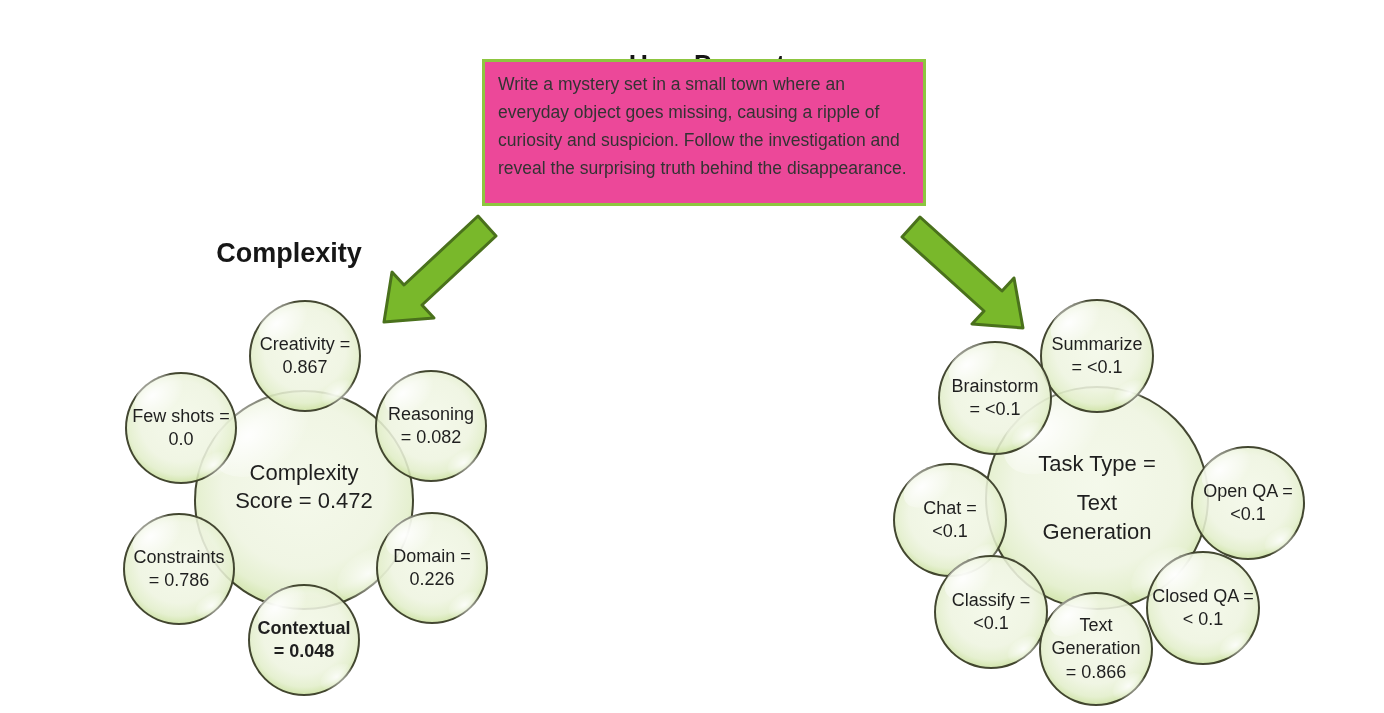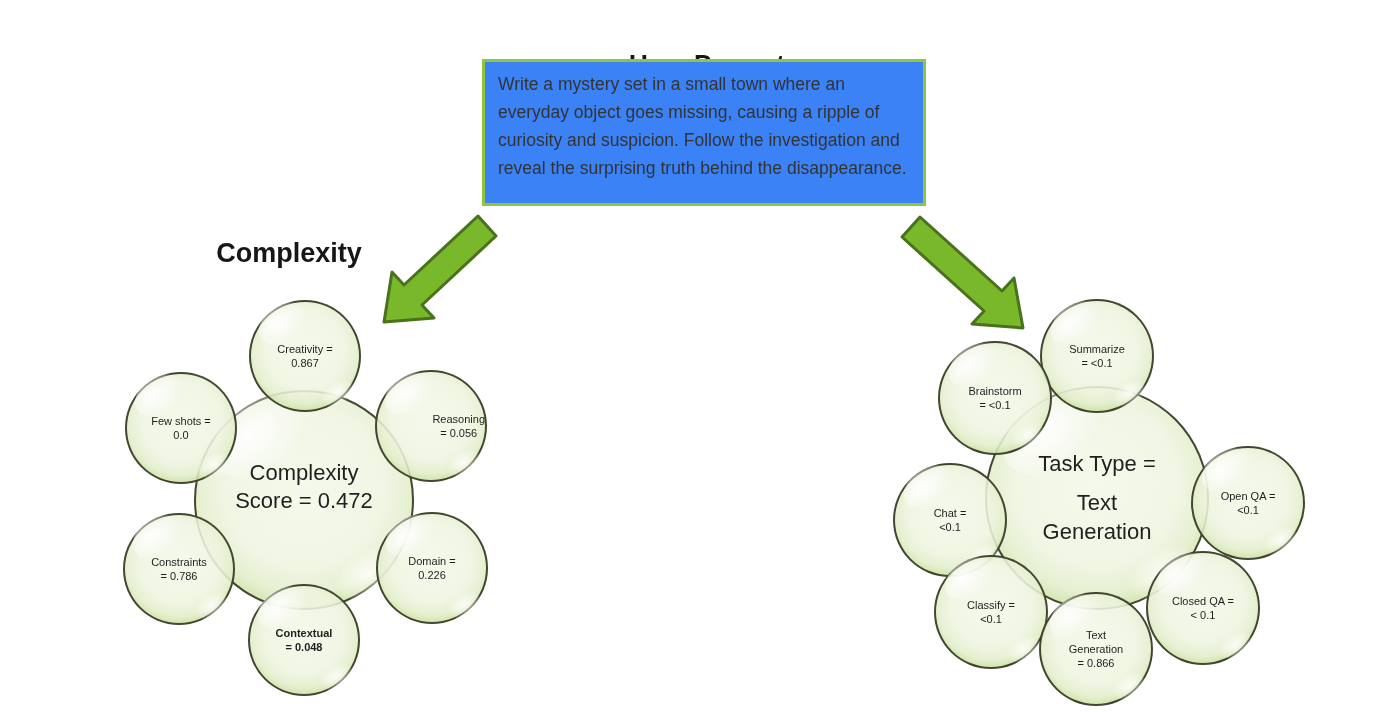--- a/index.html
+++ b/index.html
@@ -14,21 +14,21 @@
   body{font-family:"Liberation Sans","DejaVu Sans",sans-serif;}
   .canvas{
     position:relative;width:1384px;height:713px;background:#ffffff;overflow:hidden;
   }
   .page-title{
     position:absolute;left:707px;top:20px;transform:translateX(-50%);
     font-size:26px;font-weight:bold;color:#161616;white-space:nowrap;margin-top:29px;
   }
   .prompt-box{
     position:absolute;left:482px;top:59px;width:444px;height:147px;
-    border:3px solid var(--box-border,#8dc63f);background:#3b82f6;
+    border:3px solid var(--box-border,#8dc63f);background:#ec4899;
     padding:8px 12px 8px 13px;
   }
   .prompt-text{
     font-size:17.5px;line-height:28px;color:#333333;
   }
   .section-title{
     position:absolute;transform:translateX(-50%);
     font-size:27px;font-weight:bold;color:#161616;white-space:nowrap;
   }
   .arrow{position:absolute;overflow:visible;}
@@ -54,21 +54,21 @@
     border-radius:50%;transform:rotate(-34deg);
     background:radial-gradient(ellipse at 40% 40%,rgba(255,255,255,0.95) 0%,rgba(255,255,255,0.3) 55%,rgba(255,255,255,0) 75%);
   }
   .bubble::after{ 
     content:"";position:absolute;right:4%;bottom:6%;width:32%;height:20%;
     border-radius:50%;transform:rotate(-32deg);
     background:radial-gradient(ellipse at center,rgba(255,255,255,0.85) 0%,rgba(255,255,255,0.22) 58%,rgba(255,255,255,0) 78%);
   }
   .blabel{
     position:relative;z-index:2;color:var(--text-dark,#1f1f1f);
-    font-size:11px;line-height:1.28;
+    font-size:18px;line-height:1.28;
   }
   .bline{display:block;}
   .center-bubble .blabel{font-size:22px;line-height:1.28;}
   .shift-up{transform:translateY(-13px);}
   .gap{margin-top:11px;}
 </style>
 </head>
 <body>
 
 <div class="canvas">
@@ -103,24 +103,24 @@
     </div>
   </div>
 
   <div class="bubble" style="left:125px;top:372px;width:112px;height:112px;">
     <div class="blabel">
       <span class="bline">Few shots =</span>
       <span class="bline">0.0</span>
     </div>
   </div>
 
-  <div class="bubble" style="left:375px;top:370px;width:112px;height:112px;justify-content:flex-end;">
+  <div class="bubble" style="left:375px;top:370px;width:112px;height:112px;">
     <div class="blabel">
       <span class="bline">Reasoning</span>
-      <span class="bline">= 0.056</span>
+      <span class="bline">= 0.082</span>
     </div>
   </div>
 
   <div class="bubble" style="left:123px;top:513px;width:112px;height:112px;">
     <div class="blabel">
       <span class="bline">Constraints</span>
       <span class="bline">= 0.786</span>
     </div>
   </div>
 

